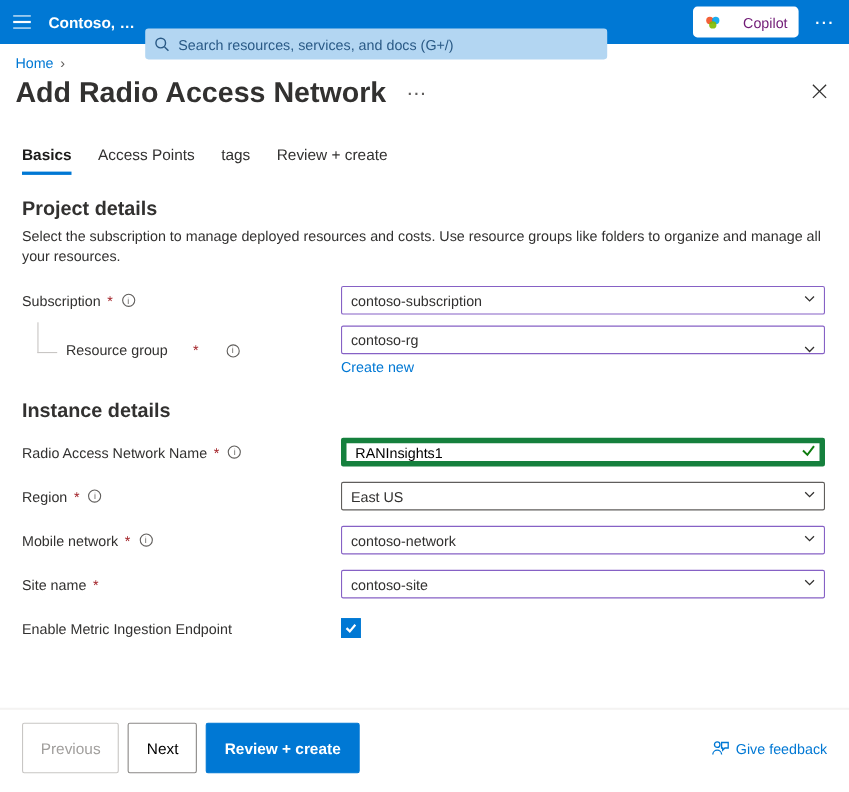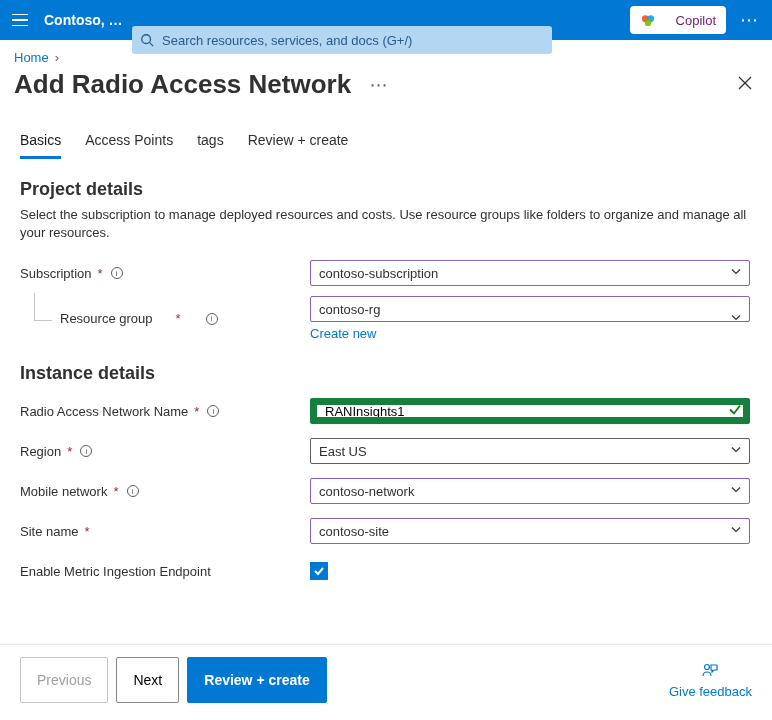--- a/index.html
+++ b/index.html
@@ -17,43 +17,43 @@
   .ellipsis-btn{ color:#fff; font-size:18px; padding:0 6px; cursor:pointer;}
   .breadcrumb{ padding:10px 14px 2px 14px; font-size:13px; display:flex; align-items:center; gap:6px;}
   .breadcrumb a{ color:#0078d4; text-decoration:none;}
   .bc-sep{color:#605e5c;}
   .title-row{ display:flex; align-items:center; padding:2px 14px 8px 14px;}
   h1{ font-size:26px; font-weight:600; margin:0; flex:1;}
   .title-dots{ color:#605e5c; margin-left:12px; cursor:pointer; font-size:18px; letter-spacing:1px;}
   .close-x{ cursor:pointer; padding:6px;}
   .tabs{ display:flex; gap:24px; padding:24px 20px 0 20px; border-bottom:none;}
   .tab{ padding-bottom:8px; cursor:pointer; color:#323130; font-size:14px;}
-  .tab.active{ font-weight:400; border-bottom:3px solid #0078d4; color:#1b1a19;}
+  .tab.active{ font-weight:700; border-bottom:3px solid #0078d4; color:#1b1a19;}
   .content{ padding:14px 20px 20px 20px;}
   .section-h{ font-weight:600; font-size:18px; margin:6px 0 6px 0;}
   .section-desc{ color:#323130; font-size:13px; line-height:1.4; margin-bottom:14px; max-width:730px;}
   .form-row{ display:flex; align-items:center; min-height:34px; margin-bottom:6px;}
   .form-label-col{ width:290px; display:flex; align-items:center; gap:4px; font-size:13px; color:#323130;}
   .form-label-col.indent{ padding-left:40px; position:relative;gap:21px;}
   .tree-line{ position:absolute; left:14px; top:-18px; width:18px; height:28px; border-left:1px solid #c8c6c4; border-bottom:1px solid #c8c6c4;}
   .req{ color:#a4262c; margin-left:2px;}
   .info-i{ width:12px; height:12px; border:1px solid #605e5c; border-radius:50%; display:inline-flex; align-items:center; justify-content:center; font-size:8px; color:#605e5c; margin-left:4px; cursor:help; font-style:normal;}
   .field-col{ flex:1; position:relative; max-width:440px;}
   .sel, .txt { width:100%; height:26px; border:1px solid #8661c5; border-radius:2px; padding:0 28px 0 8px; font-size:13px; background:#fff; color:#323130; text-align:left; cursor:pointer; position:relative;}
   .sel.grey{ border-color:#605e5c;}
   .chev{ position:absolute; right:8px; top:50%; transform:translateY(-50%); pointer-events:none; color:#323130;}
-  .txt-input{ width:100%; height:26px; border:7px solid #15803d; border-radius:2px; padding:0 28px 0 8px; font-size:13px; outline:none;}
+  .txt-input{ width:100%; height:26px; border:5px solid #15803d; border-radius:2px; padding:0 28px 0 8px; font-size:13px; outline:none;}
   .check-ok{ position:absolute; right:8px; top:50%; transform:translateY(-50%); color:#107c10; pointer-events:none;}
   .link{ color:#0078d4; font-size:13px; text-decoration:none; display:inline-block; margin-top:4px; cursor:pointer;}
   .checkbox{ width:18px; height:18px; background:#0078d4; border:1px solid #0078d4; display:flex; align-items:center; justify-content:center; cursor:pointer;}
   .footer{ border-top:1px solid #edebe9; padding:12px 20px; display:flex; align-items:center; gap:8px; margin-top:30px; box-shadow:0 -1px 0 rgba(0,0,0,0.02);}
   .btn{ height:46px; padding:0 16px; font-size:14px; border-radius:2px; cursor:pointer; border:1px solid #8a8886; background:#fff;}
   .btn.disabled{ color:#a19f9d; border-color:#c8c6c4; cursor:default;}
   .btn.primary{ background:#0078d4; border-color:#0078d4; color:#fff; font-weight:600;}
-  .feedback{ margin-left:auto; color:#0078d4; font-size:13px; display:flex; align-items:center; gap:6px; cursor:pointer;flex-direction:column;}
+  .feedback{ margin-left:auto; color:#0078d4; font-size:13px; display:flex; align-items:center; gap:6px; cursor:pointer;}
 </style>
 </head>
 <body>
 
 <div class="topbar">
   <div class="hamburger">
     <div></div>
       <div></div>
       <div></div>
   </div>

